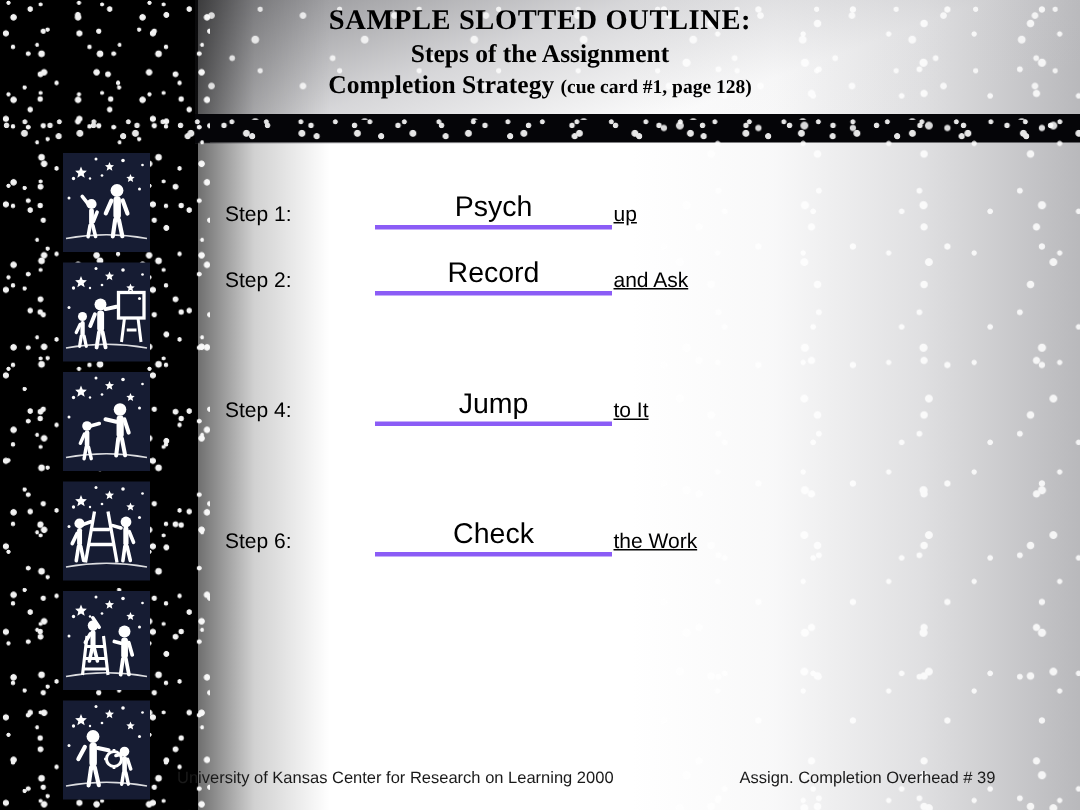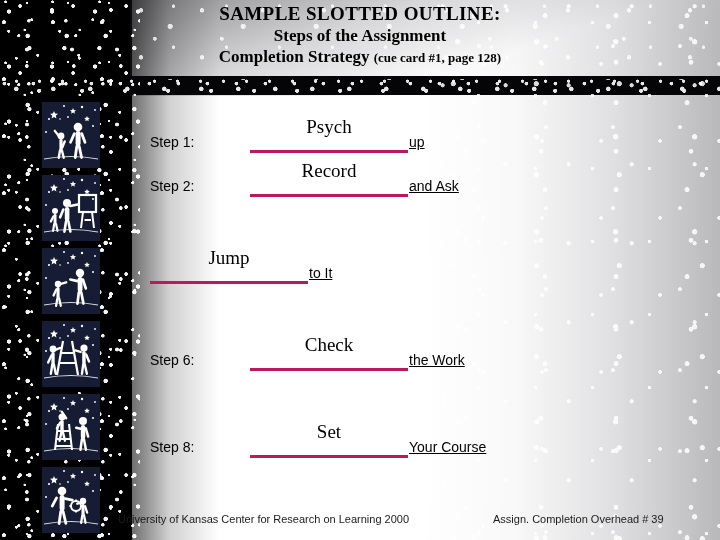--- a/index.html
+++ b/index.html
@@ -204,24 +204,23 @@
     font-size: 14px;
     color: #000000;
     width: 100px;
     flex: 0 0 100px;
     padding-bottom: 3px;
   }
   .slot {
     position: relative;
     width: 158px;
     flex: 0 0 158px;
-    border-bottom: 3px solid #be185d;
+    border-bottom: 3px solid #8b5cf6;
     text-align: center;
-    padding-bottom: 13px;
-    font-family: Liberation Serif, serif;
+    padding-bottom: 1px;
   }
   .slot-word {
     font-size: 19px;
     color: #000000;
     line-height: 21px;
     display: inline-block;
   }
   .step-tail {
     font-size: 14px;
     color: #000000;
@@ -486,33 +485,29 @@
         <div class="step-label">Step 1:</div>
         <div class="slot"><span class="slot-word">Psych</span></div>
         <div class="step-tail">up</div>
       </div>
       <div class="step-row" style="top: 157px;">
         <div class="step-label">Step 2:</div>
         <div class="slot"><span class="slot-word">Record</span></div>
         <div class="step-tail">and Ask</div>
       </div>
       <div class="step-row" style="top: 244px;">
+        <div class="step-label">Step 4:</div>
         <div class="slot"><span class="slot-word">Jump</span></div>
         <div class="step-tail">to It</div>
       </div>
       <div class="step-row" style="top: 331px;">
         <div class="step-label">Step 6:</div>
         <div class="slot"><span class="slot-word">Check</span></div>
         <div class="step-tail">the Work</div>
       </div>
-      <div class="step-row" style="top: 418px;">
-        <div class="step-label">Step 8:</div>
-        <div class="slot"><span class="slot-word">Set</span></div>
-        <div class="step-tail">Your Course</div>
-      </div>
     </div>
 
   <div class="footer">
     <div class="footer-left">University of Kansas Center for Research on Learning  2000</div>
     <div class="footer-right">Assign. Completion Overhead #  39</div>
   </div>
 
 </div>
 
 </body></html>

